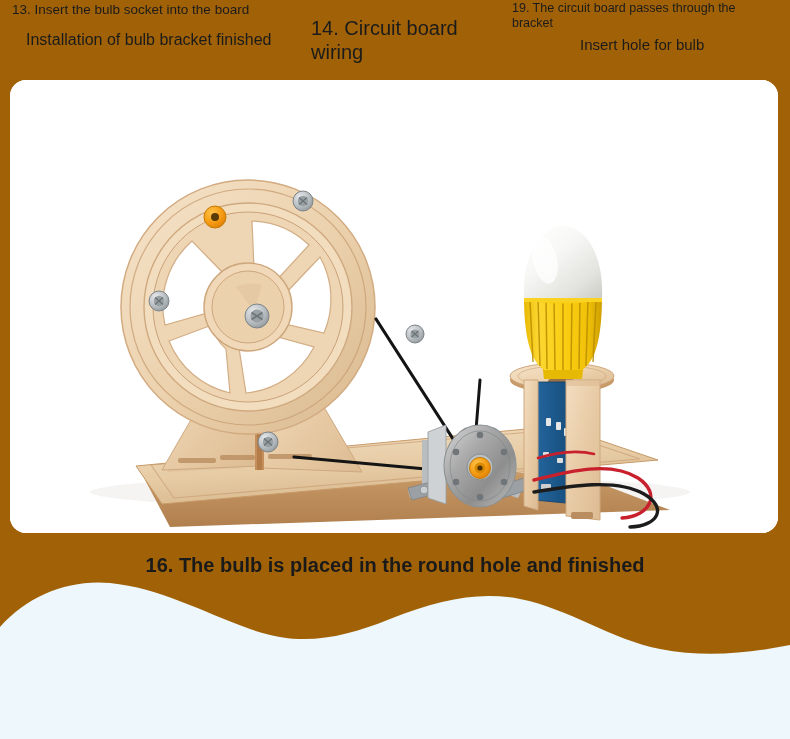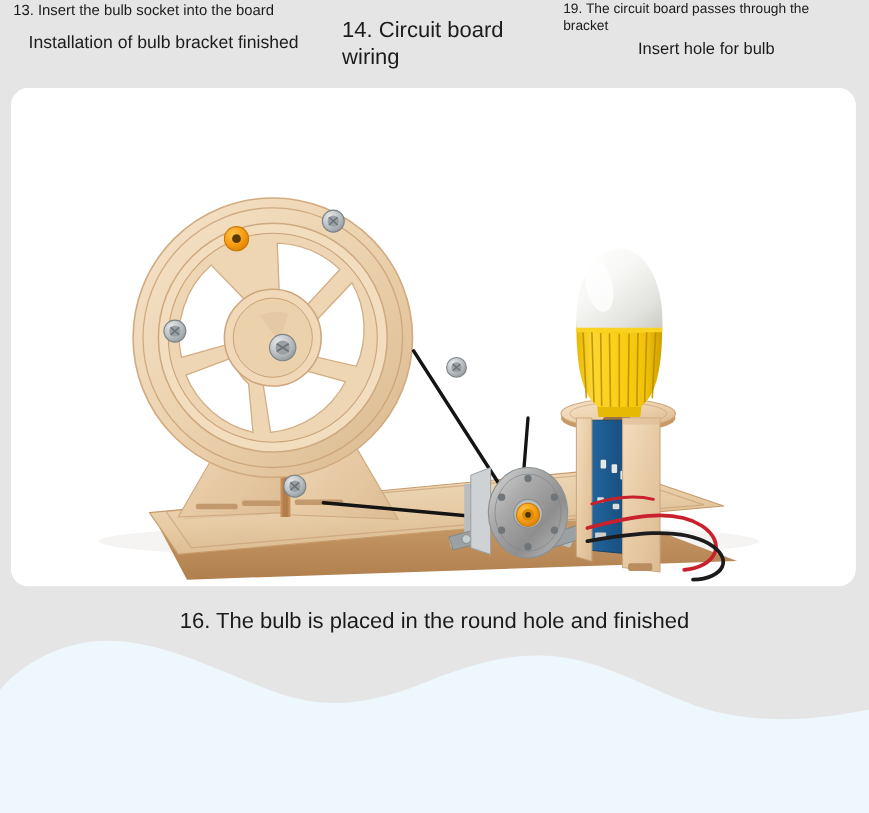--- a/index.html
+++ b/index.html
@@ -13,21 +13,21 @@
     font-family: "Liberation Sans", sans-serif;
     background: #bfe2e7;
     position: relative;
   }
 
   #page {
     position: absolute;
     left: 0; top: 0;
     width: 790px;
     height: 739px;
-    background: #e5e5e5;
+    background: #a16207;
     overflow: hidden;
   }
 
   
   .wave-layer {
     position: absolute;
     left: 0;
     bottom: 0;
     width: 790px;
     height: 180px;
@@ -65,20 +65,21 @@
     left: 580px; top: 36px;
     width: 210px;
     font-size: 15px;
   }
   .lbl-16 {
     left: 0px;  top: 553px;
     width: 790px;
     text-align: center;
     font-size: 20px;
     color: #1a1a1a;
+    font-weight: bold;
   }
 
   
   .photo-card {
     position: absolute;
     left: 10px;
     top: 80px;
     width: 768px;
     height: 453px;
     background: #ffffff;

